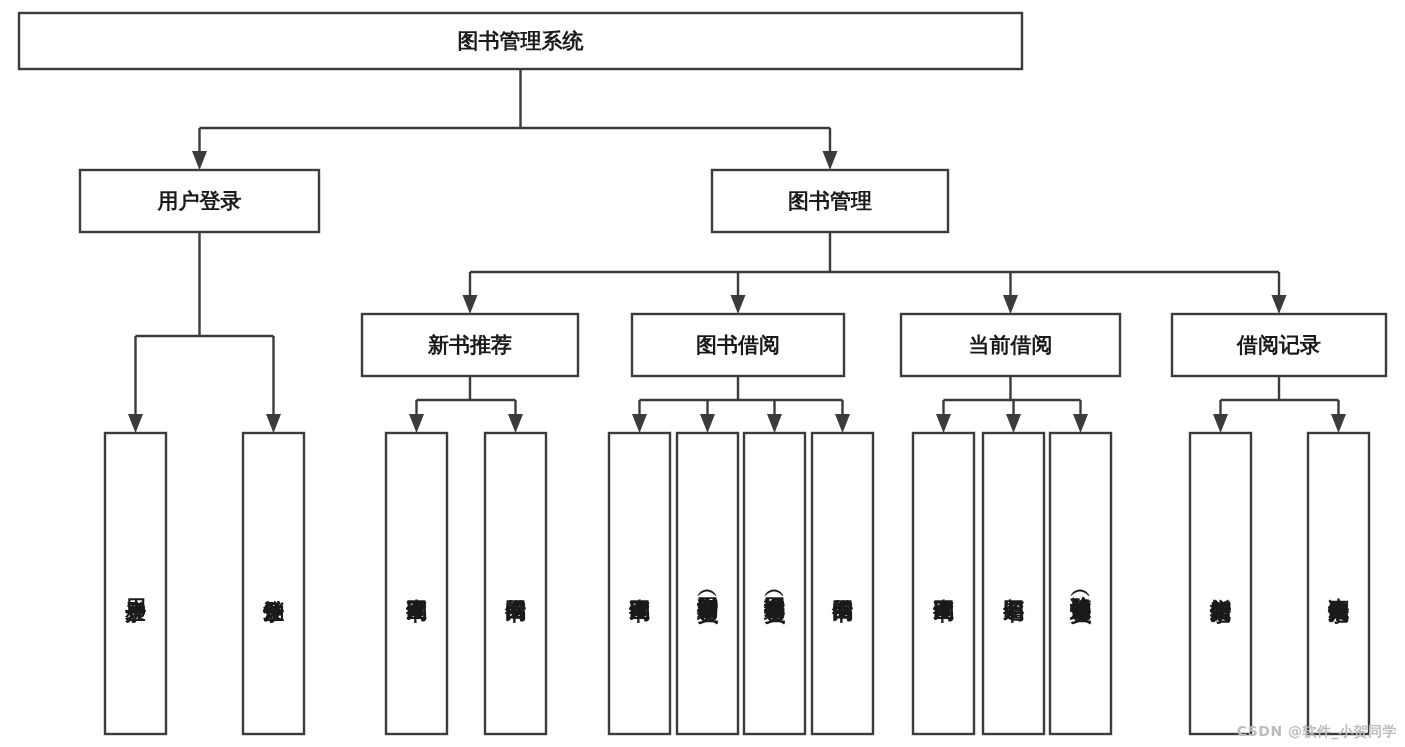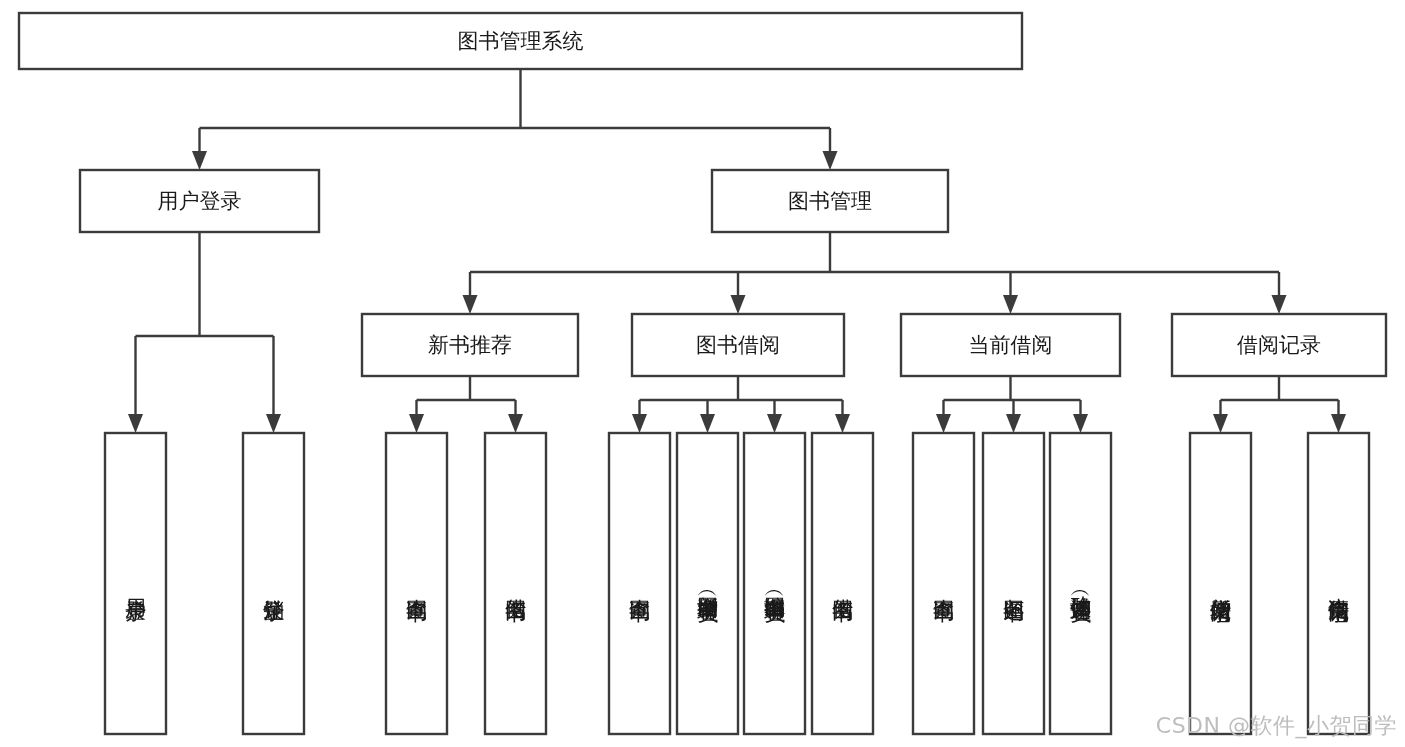--- a/index.html
+++ b/index.html
@@ -9,20 +9,21 @@
   }
   body {
     font-family: "DejaVu Sans", "Liberation Sans", sans-serif;
   }
   #canvas {
     position: relative;
     width: 1405px;
     height: 747px;
     background: #ffffff;
     overflow: hidden;
+    font-weight: bold;
   }
   svg.diagram {
     position: absolute;
     left: 0;
     top: 0;
     width: 1405px;
     height: 747px;
   }
   .node-box {
     fill: #ffffff;
@@ -61,21 +62,21 @@
     align-items: center;
     justify-content: center;
     text-align: center;
     pointer-events: none;
   }
   .watermark {
     position: absolute;
     right: 8px;
     bottom: 6px;
     font-family: "DejaVu Sans", "Liberation Sans", sans-serif;
-    font-size: 22px;
+    font-size: 14px;
     color: #bdbdbd;
     white-space: nowrap;
     letter-spacing: 0.5px;
   }
 </style>
 </head>
 <body>
 
 <div id="canvas">
 

